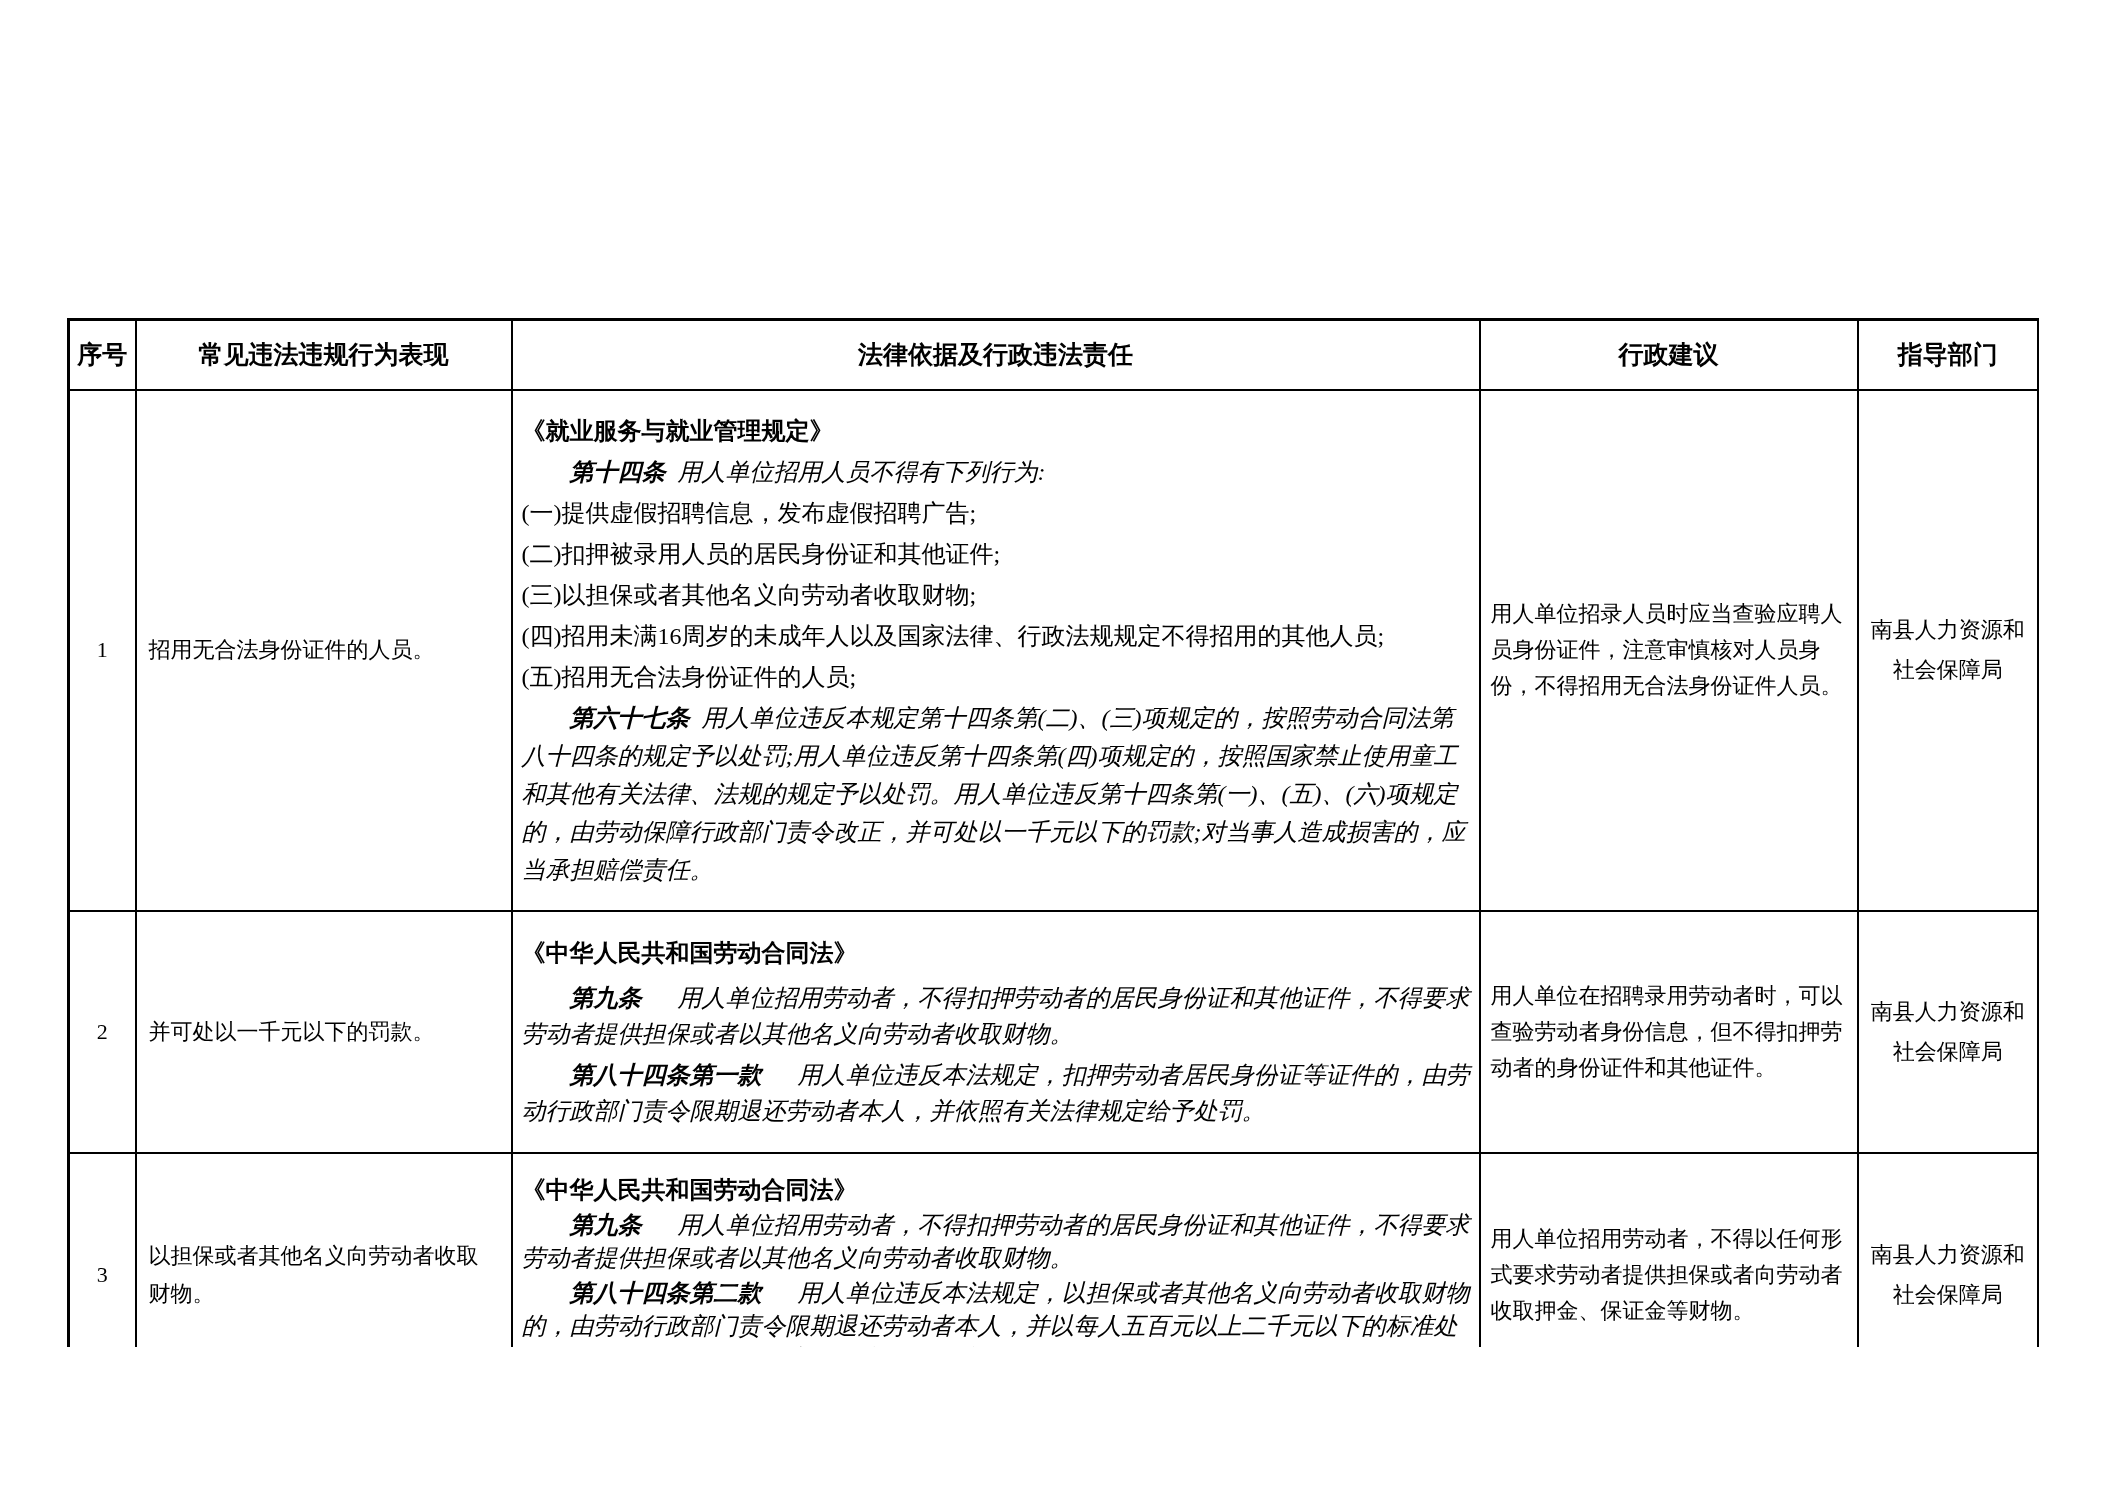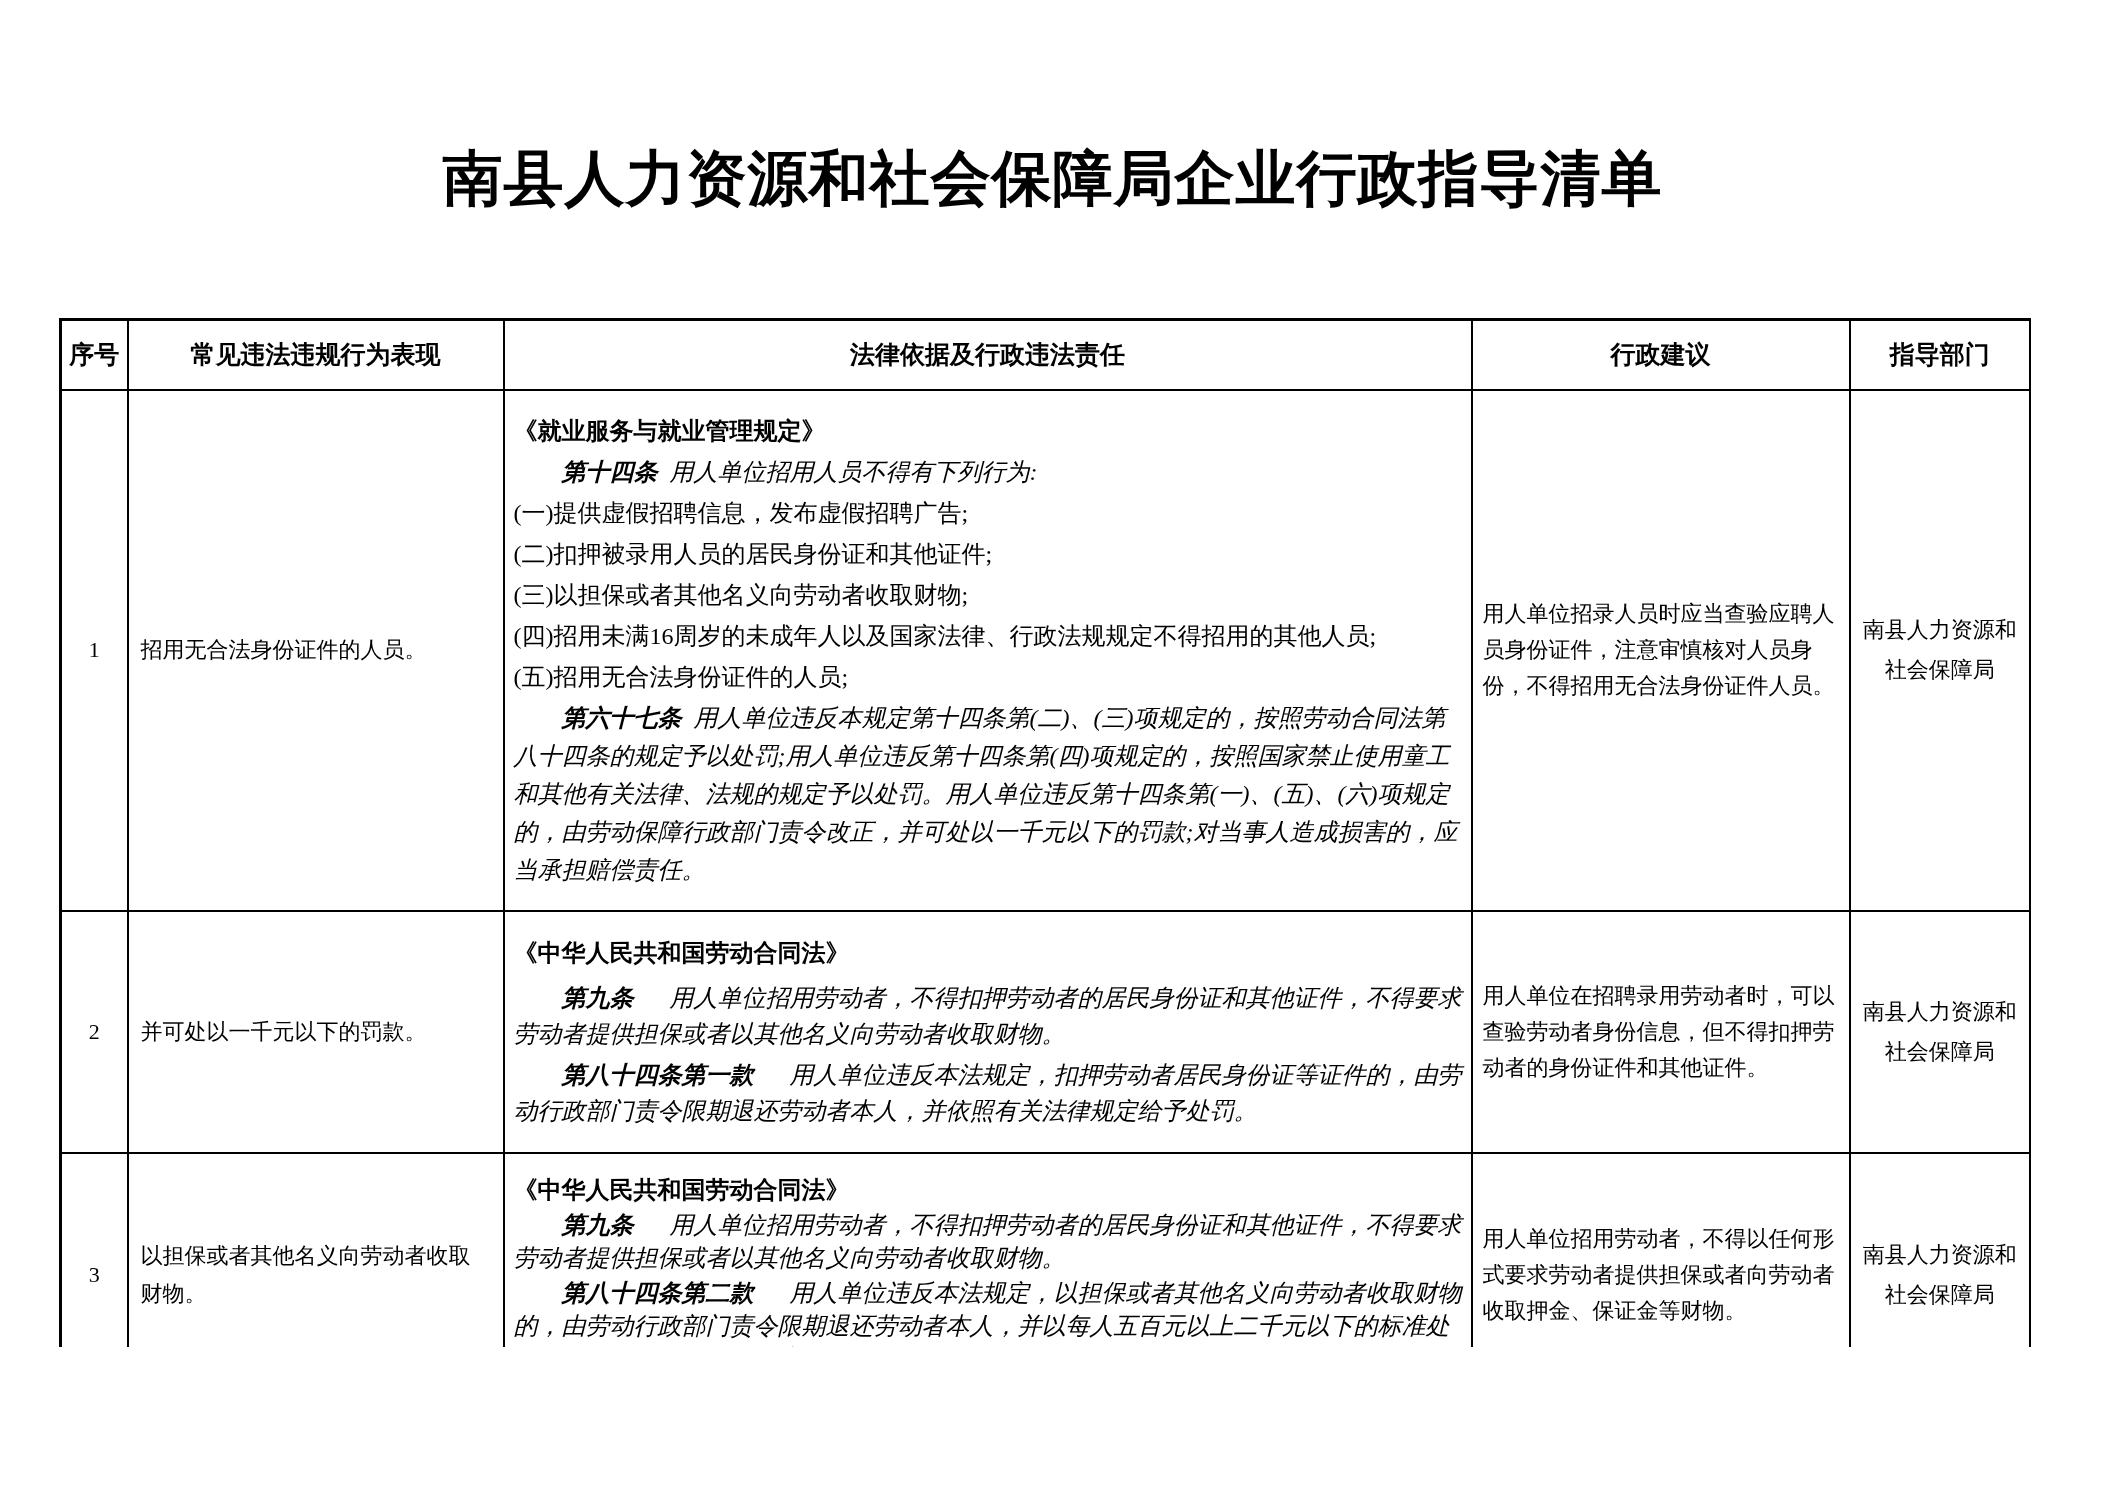--- a/index.html
+++ b/index.html
@@ -22,21 +22,21 @@
     letter-spacing:1px;
   }
   .doc-subtitle{
     margin-top:46px;
     text-align:center;
     font-size:29px;
     line-height:1.2;
   }
   .table-wrap{
     position:absolute;
-    left:59px;
+    left:67px;
     top:318px;
     width:1972px;
     height:1029px;
     overflow:hidden;
   }
   table{
     border-collapse:collapse;
     table-layout:fixed;
     width:1970px;
     border:3px solid #000;
@@ -73,21 +73,20 @@
   tbody tr:nth-child(3) .para{line-height:33px;margin:2px 0;}
   tbody tr:nth-child(4){height:240px;}
   tbody tr:nth-child(4) .para{line-height:34px;margin:3px 0;}
   tbody tr:nth-child(4) .advice-cell{vertical-align:top;padding-top:4px;}
   tbody tr:nth-child(4) .legal-cell{padding-top:4px;}
 </style>
 </head>
 <body>
 
 <div class="page">
-  <h1 class="doc-title">南县人力资源和社会保障局企业行政指导清单</h1>
 
   <div class="table-wrap">
     <table>
       <colgroup>
         <col style="width:67px">
         <col style="width:376px">
         <col style="width:968px">
         <col style="width:378px">
         <col style="width:181px">
       </colgroup>

